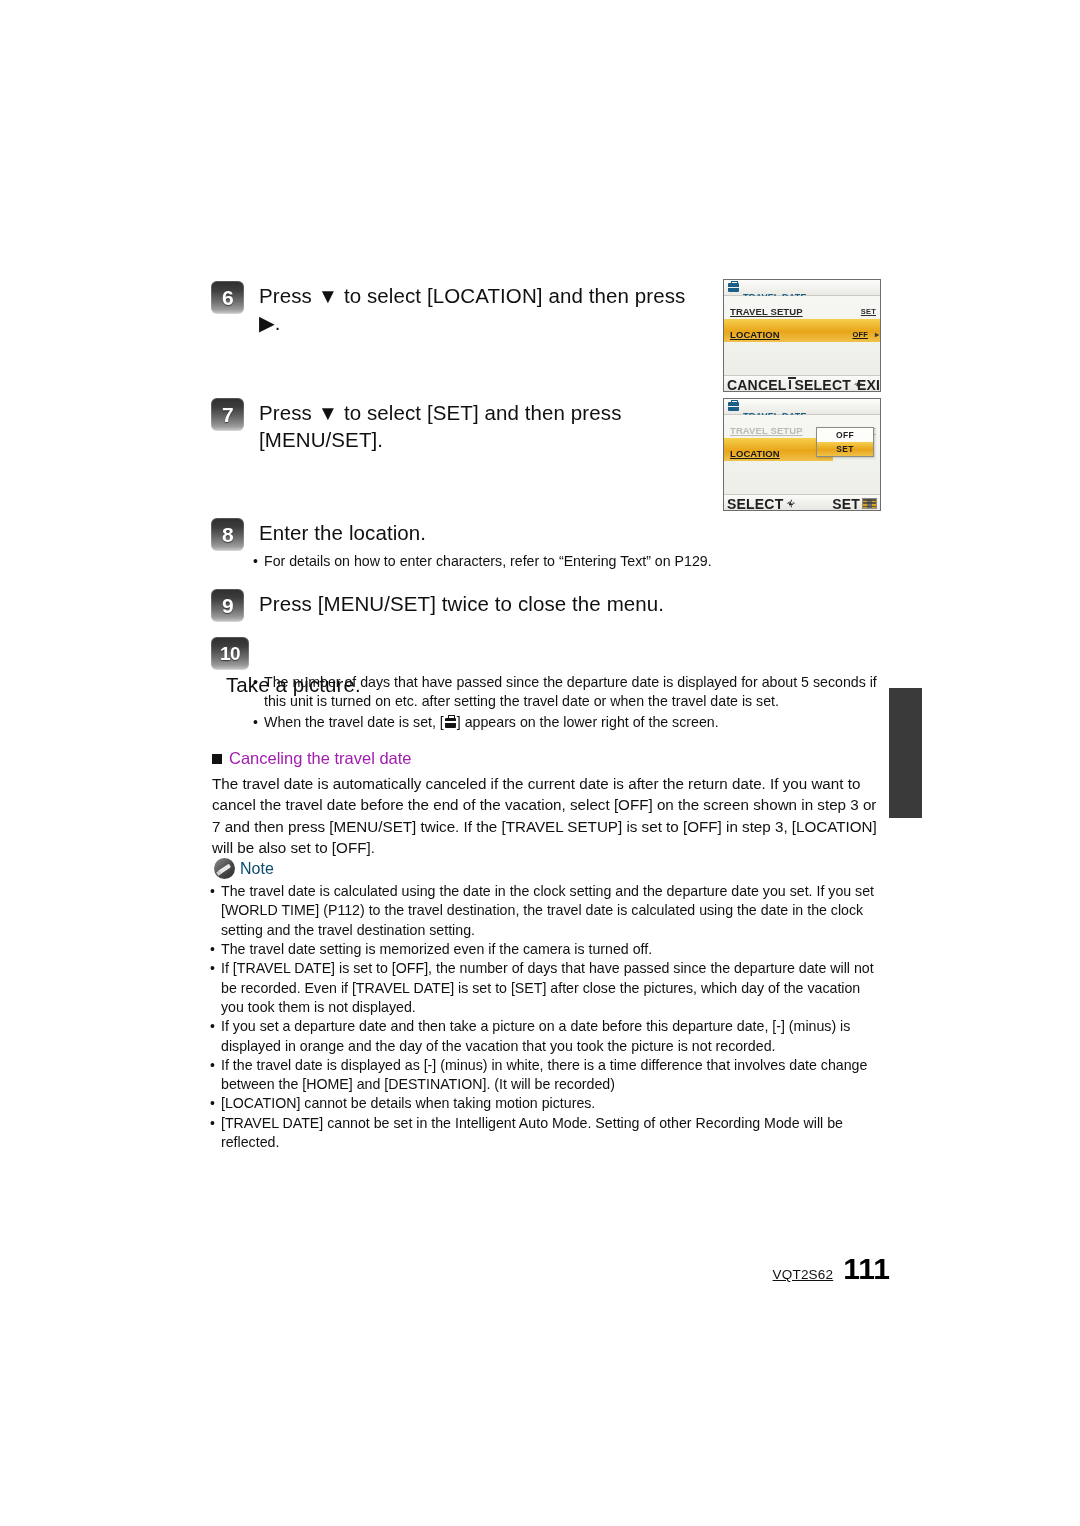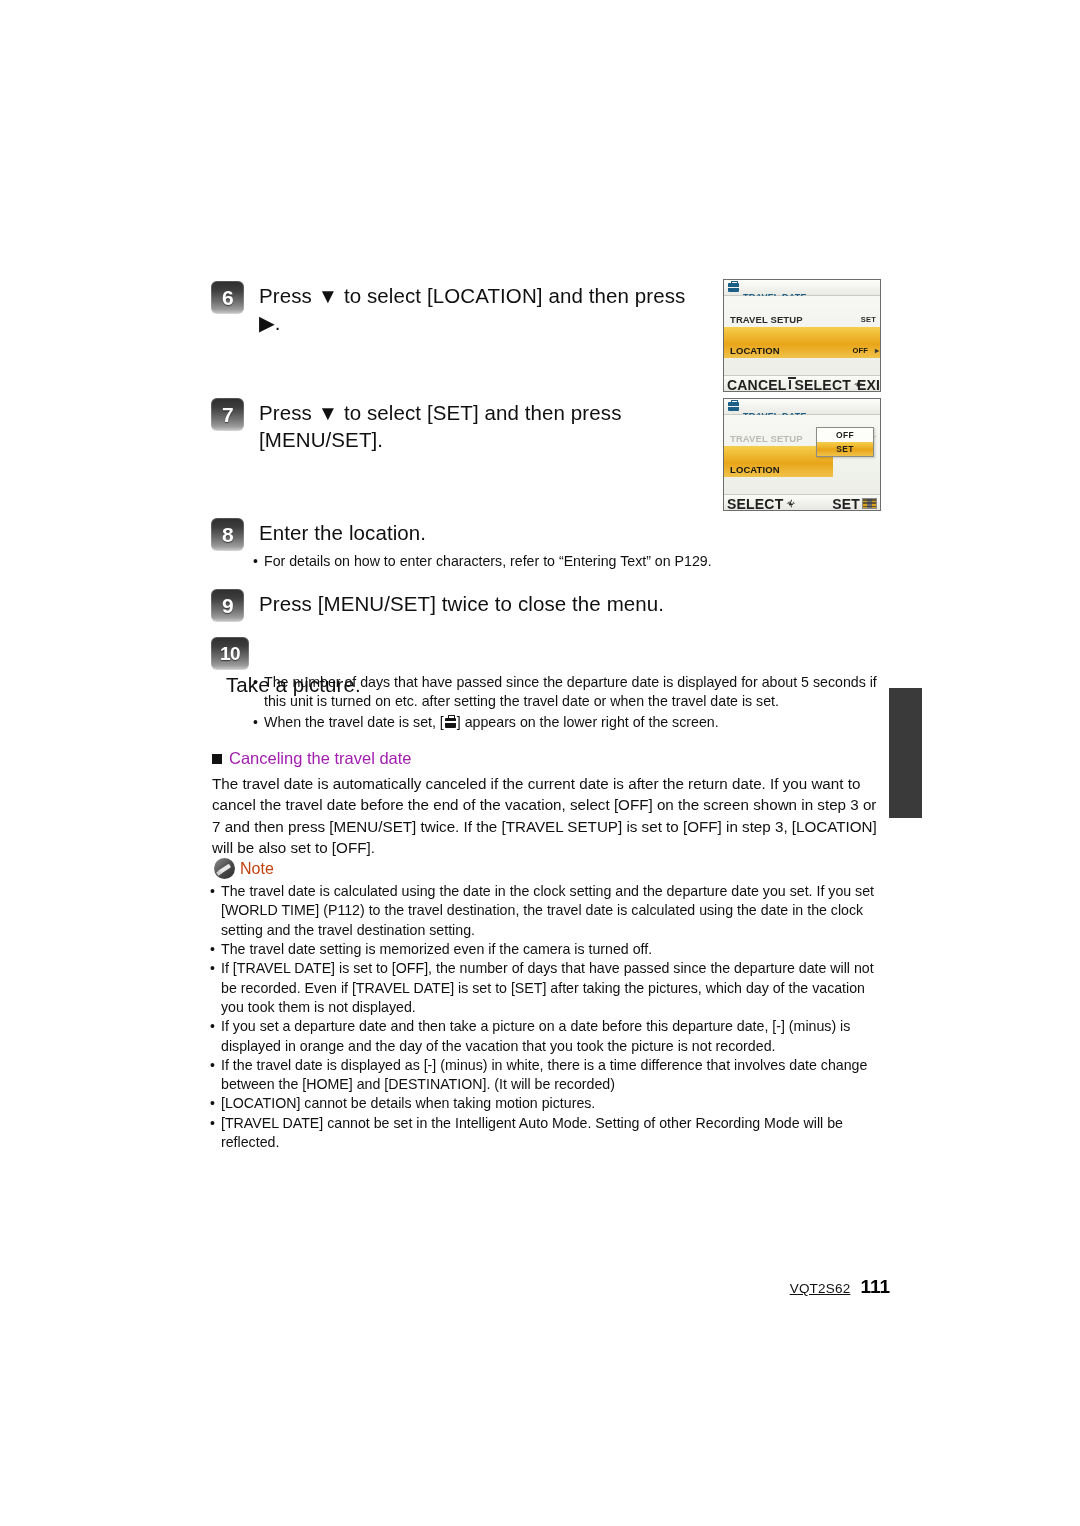--- a/index.html
+++ b/index.html
@@ -134,21 +134,21 @@
     color: #111;
     text-align: left;
   }
 
   
   .note-head {
     position: absolute;
     display: flex;
     align-items: center;
     font-size: 16px;
-    color: #c2410c;
+    color: #0c4a6e;
     text-align: right;
   }
   .note-icon {
     width: 21px;
     height: 21px;
     border-radius: 50%;
     background: linear-gradient(135deg, #8d8d8d 0%, #4a4a4a 55%, #2b2b2b 100%);
     margin-right: 5px;
     position: relative;
     overflow: hidden;
@@ -187,25 +187,24 @@
     display: flex;
     align-items: baseline;
   }
   .footer-code {
     font-size: 13.5px;
     letter-spacing: 0.2px;
     color: #111;
     text-decoration: underline;
   }
   .footer-page {
-    font-size: 19px;
+    font-size: 30px;
     font-weight: bold;
     margin-left: 10px;
     color: #000;
-    margin-top: 24px;
   }
 
   
   .lcd {
     position: absolute;
     width: 158px;
     height: 113px;
     border: 1.5px solid #6d6d6d;
     background: #f2f3ef;
     box-sizing: border-box;
@@ -254,25 +253,26 @@
   .lcd-body {
     position: relative;
     height: 79px;
     background: linear-gradient(to bottom,#f7f8f4 0%, #eceee7 100%);
   }
   .lcd-row {
     display: flex;
     align-items: center;
     justify-content: space-between;
     height: 15px;
-    padding: 16px 4px 0 6px;
+    padding: 8px 4px 0 6px;
     font-weight: bold;
     font-size: 9.5px;
     color: #2a2a2a;
     letter-spacing: 0.1px;
+    text-decoration: underline;
   }
   .lcd-row .val {
     font-size: 7.5px;
     font-weight: bold;
     letter-spacing: 0.2px;
   }
   .lcd-row.dim { color: #b9bbb4; }
   .lcd-row.hl {
     background: linear-gradient(to bottom,#f5cf4d 0%, #e9a519 55%, #f0c24a 100%);
     color: #171717;
@@ -469,21 +469,21 @@
     <div class="sb-row">
       <div class="sb-dot">•</div>
       <div class="sb-text">The travel date is calculated using the date in the clock setting and the departure date you set. If you set [WORLD TIME] (P112) to the travel destination, the travel date is calculated using the date in the clock setting and the travel destination setting.</div>
     </div>
     <div class="sb-row">
       <div class="sb-dot">•</div>
       <div class="sb-text">The travel date setting is memorized even if the camera is turned off.</div>
     </div>
     <div class="sb-row">
       <div class="sb-dot">•</div>
-      <div class="sb-text">If [TRAVEL DATE] is set to [OFF], the number of days that have passed since the departure date will not be recorded. Even if [TRAVEL DATE] is set to [SET] after taking the pictures, which day of the vacation you took them is not displayed.</div>
+      <div class="sb-text">If [TRAVEL DATE] is set to [OFF], the number of days that have passed since the departure date will not be recorded. Even if [TRAVEL DATE] is set to [SET] after close the pictures, which day of the vacation you took them is not displayed.</div>
     </div>
     <div class="sb-row">
       <div class="sb-dot">•</div>
       <div class="sb-text">If you set a departure date and then take a picture on a date before this departure date, [-] (minus) is displayed in orange and the day of the vacation that you took the picture is not recorded.</div>
     </div>
     <div class="sb-row">
       <div class="sb-dot">•</div>
       <div class="sb-text">If the travel date is displayed as [-] (minus) in white, there is a time difference that involves date change between the [HOME] and [DESTINATION]. (It will be recorded)</div>
     </div>
     <div class="sb-row">

